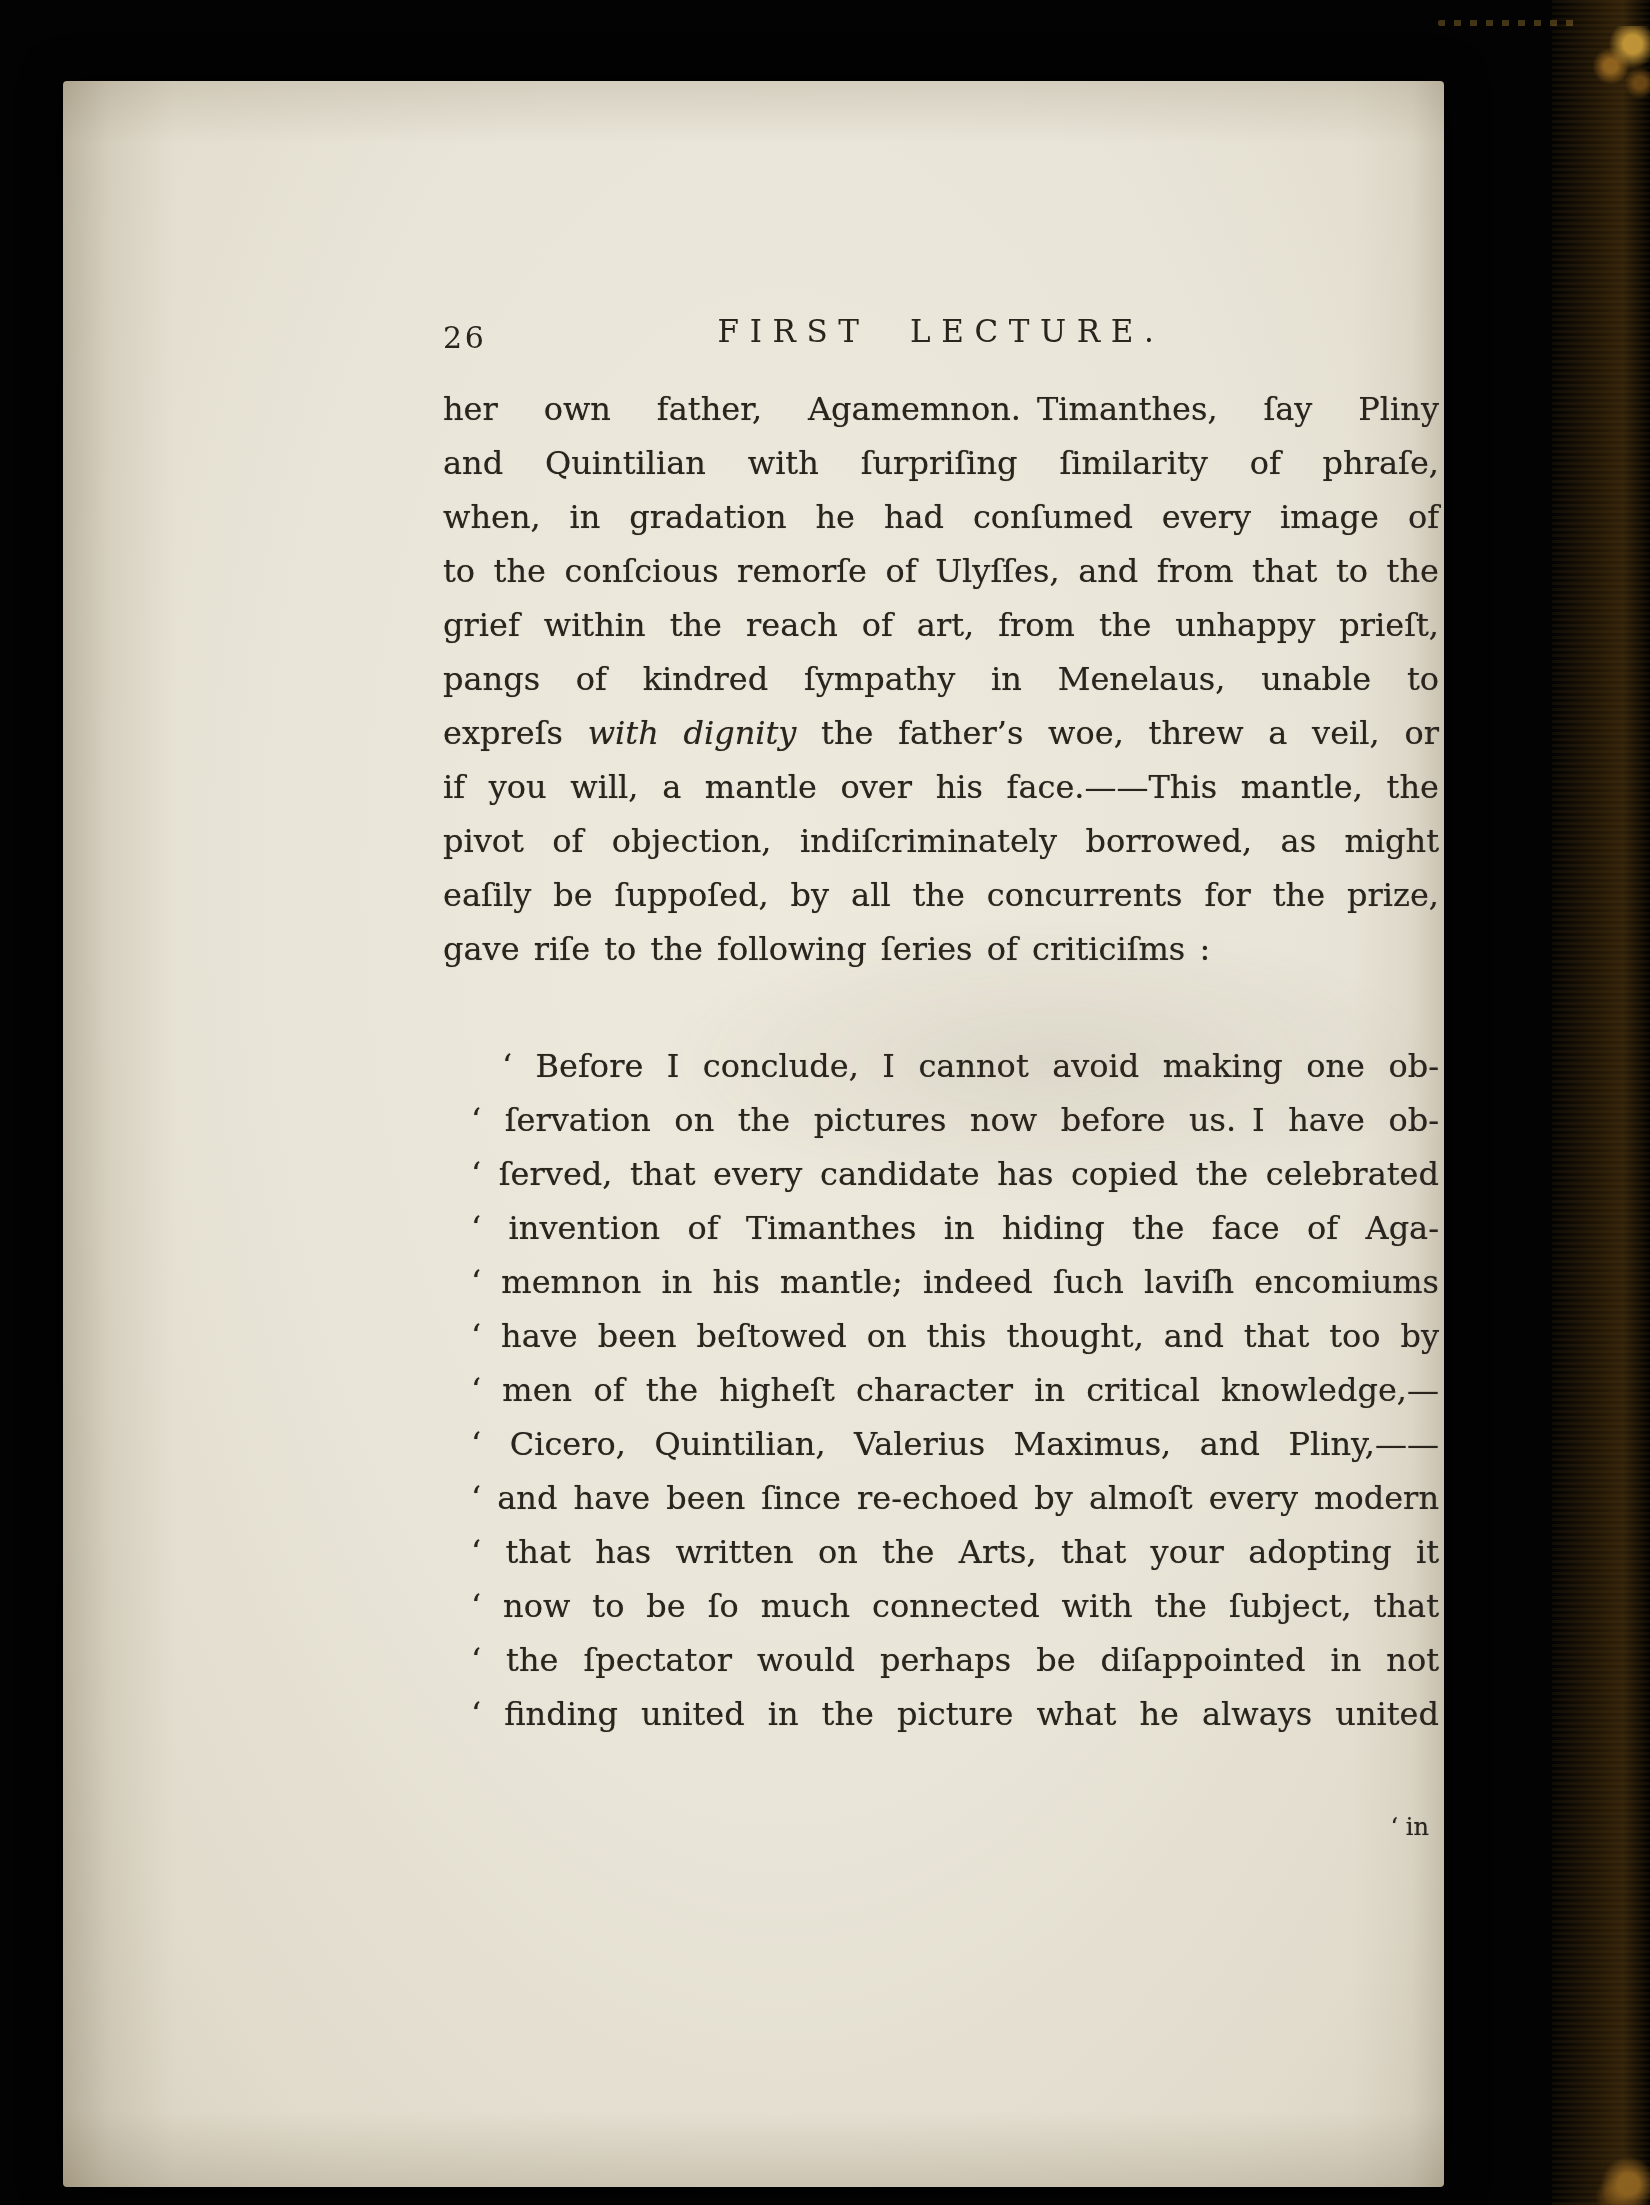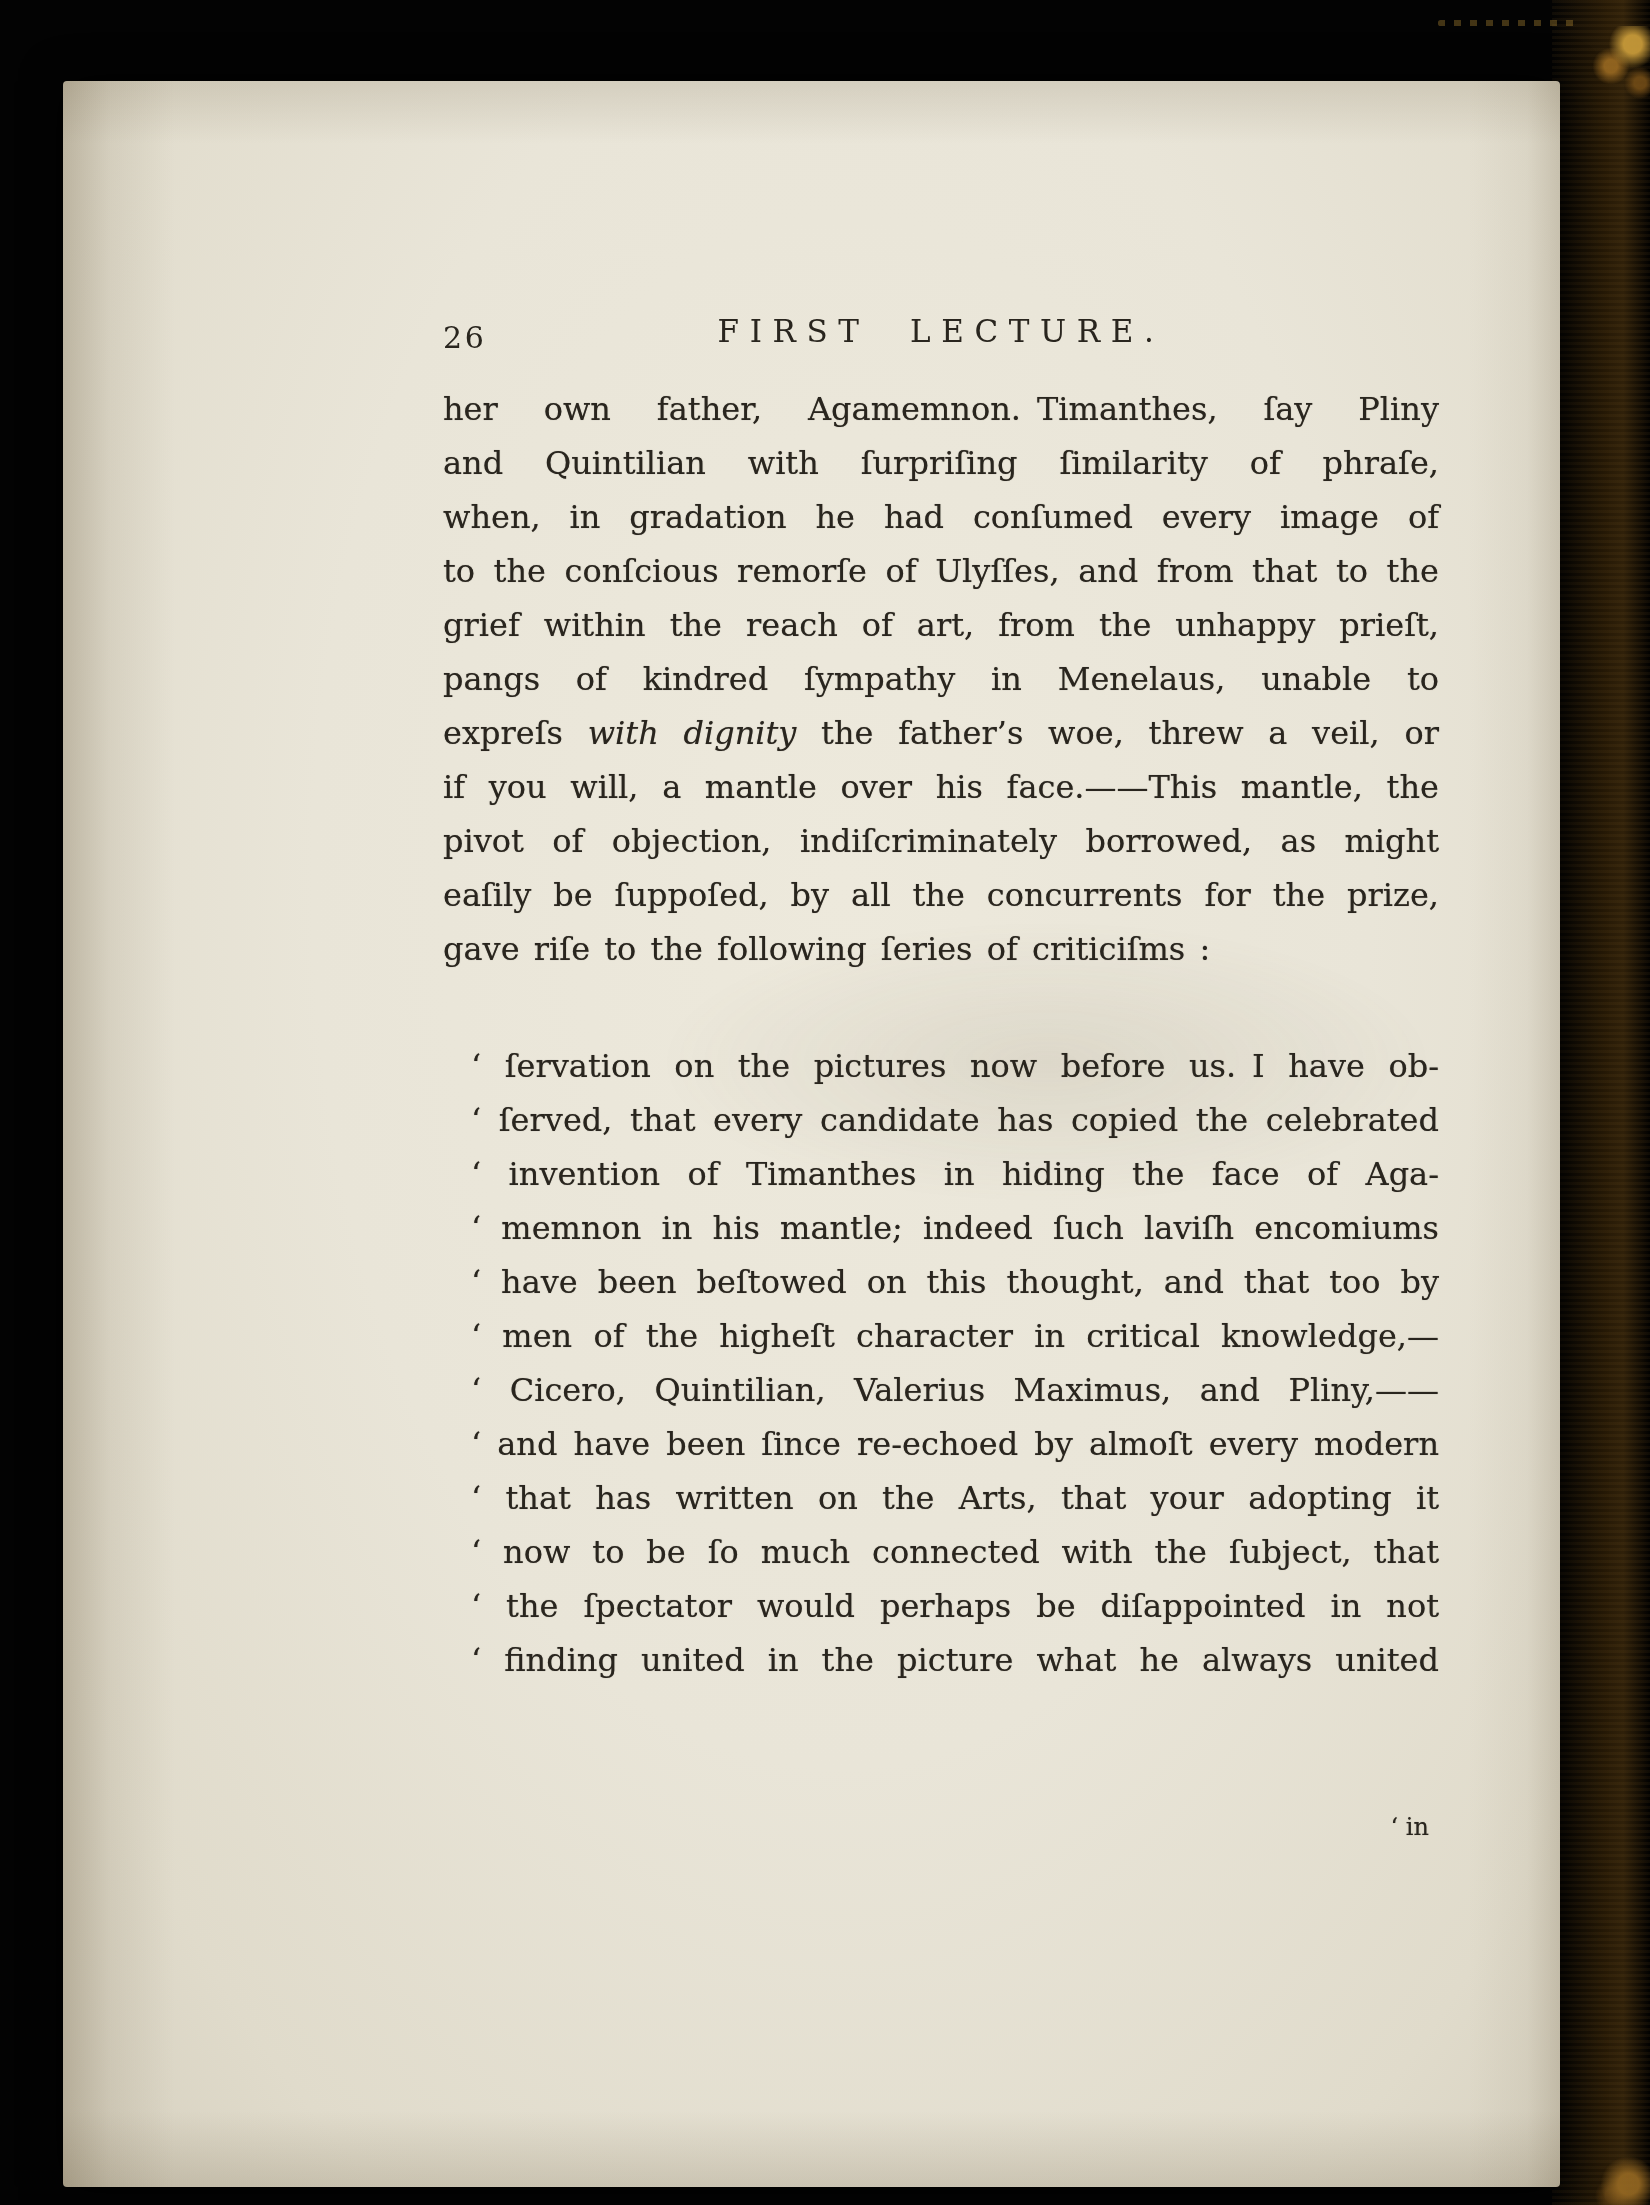--- a/index.html
+++ b/index.html
@@ -33,21 +33,21 @@
   .marble-bottom {
     position:absolute; bottom:0; right:0; width:56px; height:52px;
     background:
       radial-gradient(circle at 60% 60%, rgba(150,105,35,0.9) 0 10.6px, rgba(150,105,35,0) 28px),
       radial-gradient(circle at 30% 82%, rgba(90,60,18,0.85) 0 6.6px, rgba(90,60,18,0) 17px);
     filter:blur(0.7px);
   }
 
   
   .page {
-    position:absolute; left:63px; top:81px; width:1497px; height:2106px;
+    position:absolute; left:63px; top:81px; width:1381px; height:2106px;
     background:
       linear-gradient(90deg,  rgba(94,78,48,0.28) 0px, rgba(94,78,48,0.10) 46px,  rgba(94,78,48,0) 112px),
       linear-gradient(270deg, rgba(94,78,48,0.20) 0px, rgba(94,78,48,0.06) 33px,  rgba(94,78,48,0) 92px),
       linear-gradient(180deg, rgba(94,78,48,0.15) 0px, rgba(94,78,48,0) 63px),
       linear-gradient(0deg,   rgba(94,78,48,0.18) 0px, rgba(94,78,48,0) 76px),
       radial-gradient(ellipse at 52% 38%, #edE9dc 0%, var(--paper, #e9e5d8) 48%, #e0dbcb 82%, #d5cfbe 100%);
     border-radius:4px;
     box-shadow: 0 0 40px rgba(0,0,0,0.9);
     color: var(--ink, #29251e);
   }
@@ -107,20 +107,21 @@
           <div class="line"><span>to the conſcious remorſe of Ulyſſes, and from that to the</span></div>
           <div class="line"><span>grief within the reach of art, from the unhappy prieſt,</span></div>
           <div class="line"><span>pangs of kindred ſympathy in Menelaus, unable to</span></div>
           <div class="line"><span>expreſs </span><i>with dignity</i><span> the father’s woe, threw a veil, or</span></div>
           <div class="line"><span>if you will, a mantle over his face.——This mantle, the</span></div>
           <div class="line"><span>pivot of objection, indiſcriminately borrowed, as might</span></div>
           <div class="line"><span>eaſily be ſuppoſed, by all the concurrents for the prize,</span></div>
           <div class="line ragged"><span>gave riſe to the following ſeries of criticiſms :</span></div>
         </div>
         <div class="paragraph" style="margin-left: 28px; margin-top: 63px;">
+          <div class="line" style="text-indent: 31px;"><span>‘ Before I conclude, I cannot avoid making one ob-</span></div>
           <div class="line"><span>‘ ſervation on the pictures now before us. I have ob-</span></div>
           <div class="line"><span>‘ ſerved, that every candidate has copied the celebrated</span></div>
           <div class="line"><span>‘ invention of Timanthes in hiding the face of Aga-</span></div>
           <div class="line"><span>‘ memnon in his mantle; indeed ſuch laviſh encomiums</span></div>
           <div class="line"><span>‘ have been beſtowed on this thought, and that too by</span></div>
           <div class="line"><span>‘ men of the higheſt character in critical knowledge,—</span></div>
           <div class="line"><span>‘ Cicero, Quintilian, Valerius Maximus, and Pliny,——</span></div>
           <div class="line"><span>‘ and have been ſince re-echoed by almoſt every modern</span></div>
           <div class="line"><span>‘ that has written on the Arts, that your adopting it</span></div>
           <div class="line"><span>‘ now to be ſo much connected with the ſubject, that</span></div>

